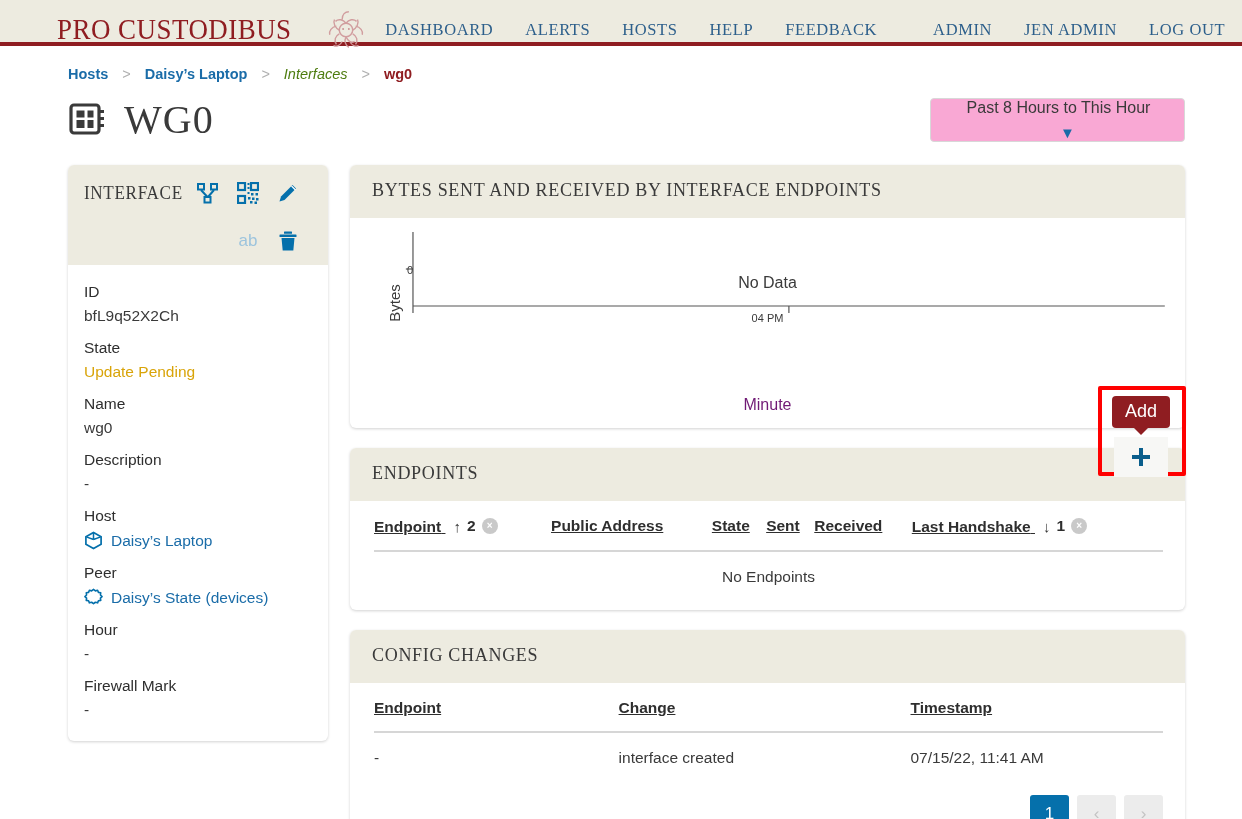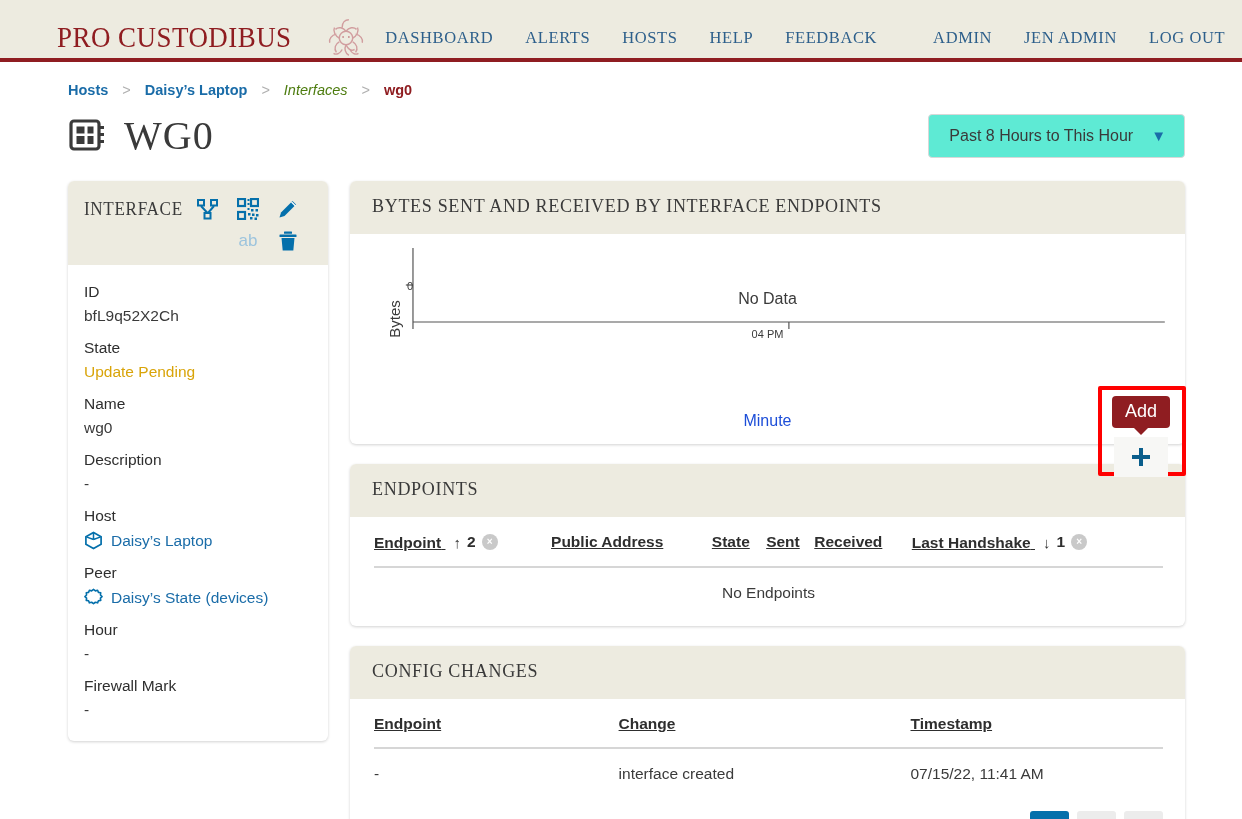--- a/index.html
+++ b/index.html
@@ -5,21 +5,21 @@
   * { box-sizing: border-box; margin: 0; padding: 0; }
   html, body {
     width: 1242px; height: 819px;
     background: #ffffff;
     font-family: "Liberation Sans", sans-serif;
     overflow: hidden;
   }
 
   
   .topbar {
-    height: 62px;
+    height: 46px;
     background: #edebe0;
     border-bottom: 4px solid #8f1d21;
     display: flex;
     align-items: center;
     padding: 17px 57px 0 57px;
     position: relative;
   }
   .brand { display: flex; align-items: center; gap: 14px; }
   .brand-text {
     font-family: "Liberation Serif", serif;
@@ -73,28 +73,29 @@
     letter-spacing: 1px;
     font-weight: 400;
     text-transform: uppercase;
   }
   .range-select {
     margin-left: auto;
     min-width: 255px;
     height: 44px;
     border: 1px solid #d8d8d8;
     border-radius: 4px;
-    background: #5eead4;
+    background: #f9a8d4;
     display: flex;
     align-items: center;
     justify-content: space-between;
     padding: 0 18px 0 20px;
     font-size: 16px;
     color: #3a3a3a;
     cursor: pointer;
+    flex-direction: column;
   }
   .chev-down { color: #1a6ca8; font-size: 15px; margin-left: 18px; }
 
   
   .main {
     display: flex;
     padding: 22px 57px 0 68px;
     gap: 22px;
     align-items: flex-start;
   }
@@ -129,21 +130,21 @@
 
   
   .iface-head { padding: 14px 22px 10px 16px; }
   .iface-head h2 { font-size: 18px; padding-top: 4px; }
   .icon-grid {
     margin-left: auto;
     display: grid;
     grid-template-columns: repeat(3, 40px);
     justify-items: center;
     align-items: center;
-    row-gap: 4px;
+    row-gap: 20px;
   }
   .ibtn {
     width: 34px; height: 28px;
     display: flex; align-items: center; justify-content: center;
     cursor: pointer;
     background: none; border: none;
   }
   .ibtn svg { display: block; }
   .ab-txt {
     color: #9dc4dd;
@@ -183,21 +184,21 @@
   }
   .nodata {
     position: absolute; left: 0; right: 0; top: 46px;
     text-align: center; font-size: 16px; color: #3a3a3a;
   }
   .xtick {
     position: absolute; left: 0; right: 0; top: 84px;
     text-align: center; font-size: 11px; color: #3a3a3a;
   }
   .axis-xlabel {
-    text-align: center; font-size: 16px; color: #1d4ed8;
+    text-align: center; font-size: 16px; color: #701a75;
     margin-top: 18px;
   }
 
   
   .add-highlight {
     position: absolute;
     left: 1098px; top: 386px;
     width: 88px; height: 90px;
     border: 4px solid #ff0000;
     border-radius: 2px;

